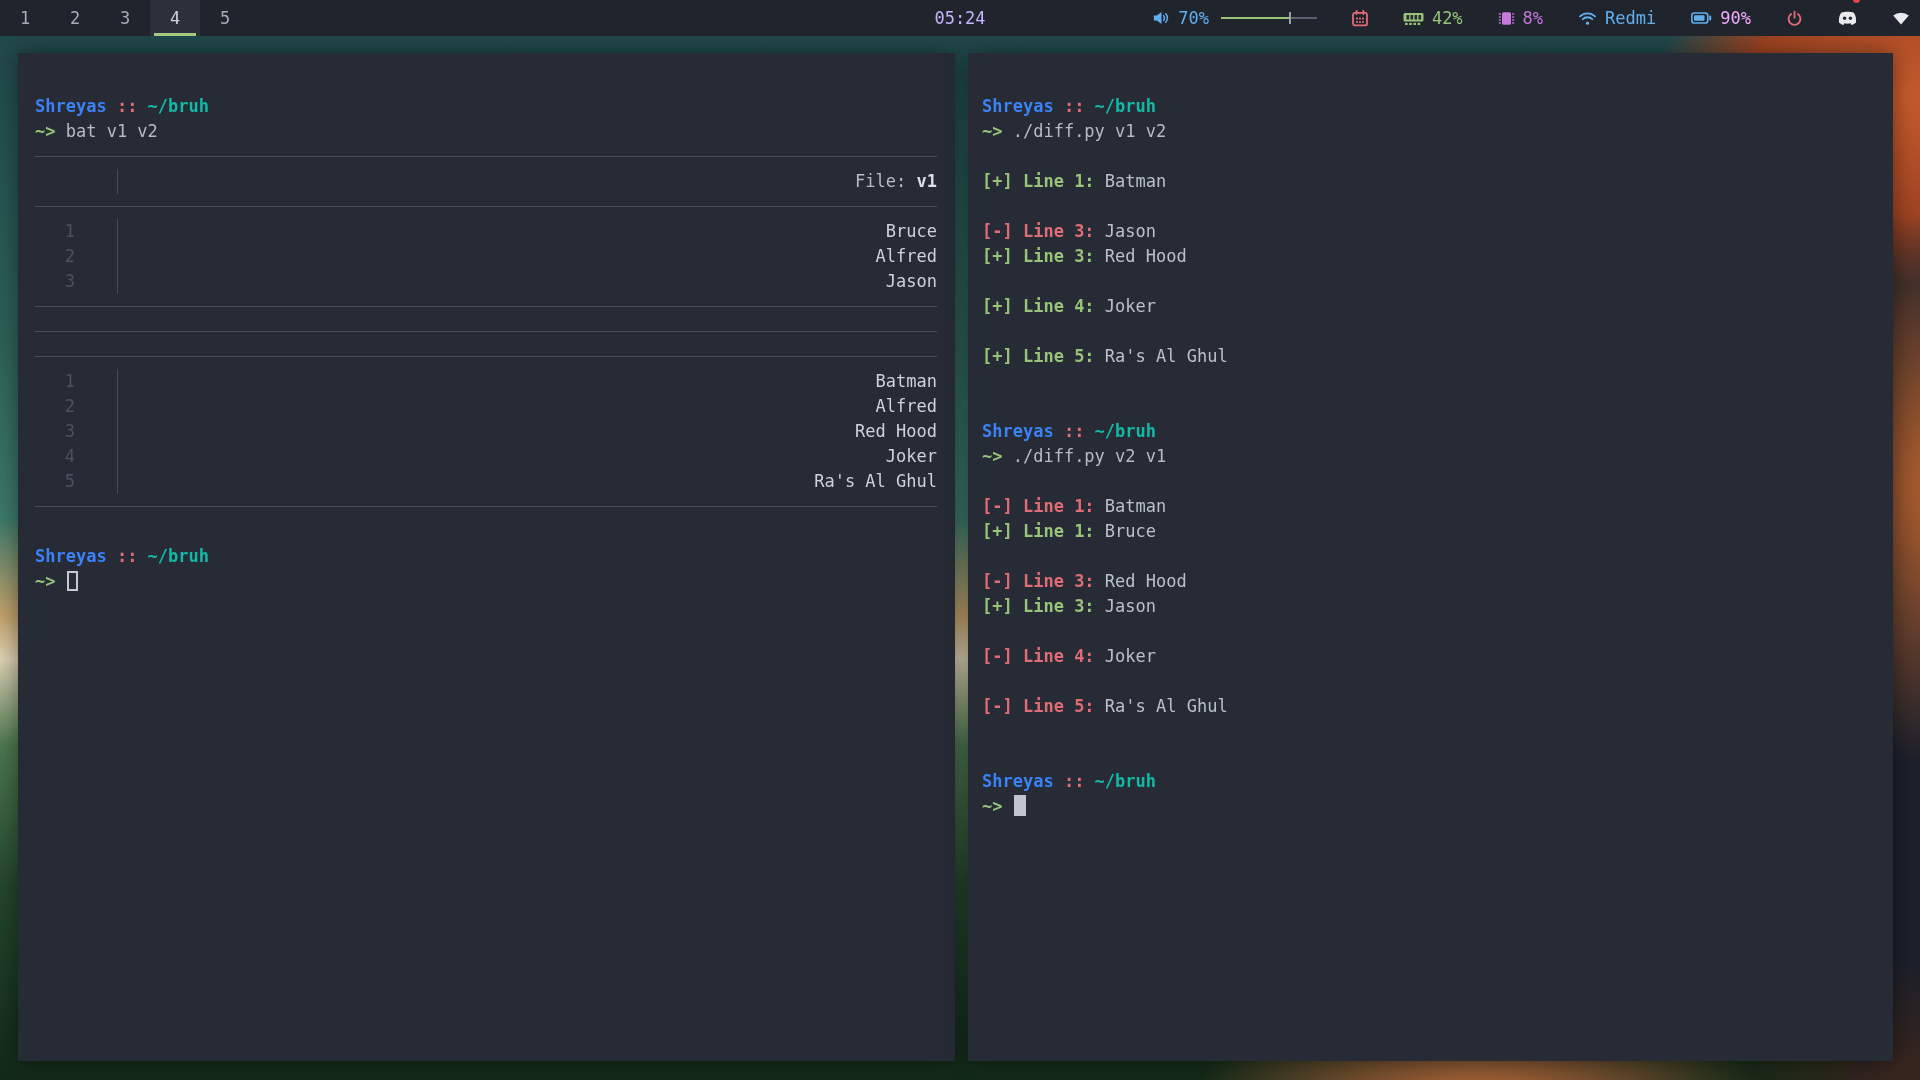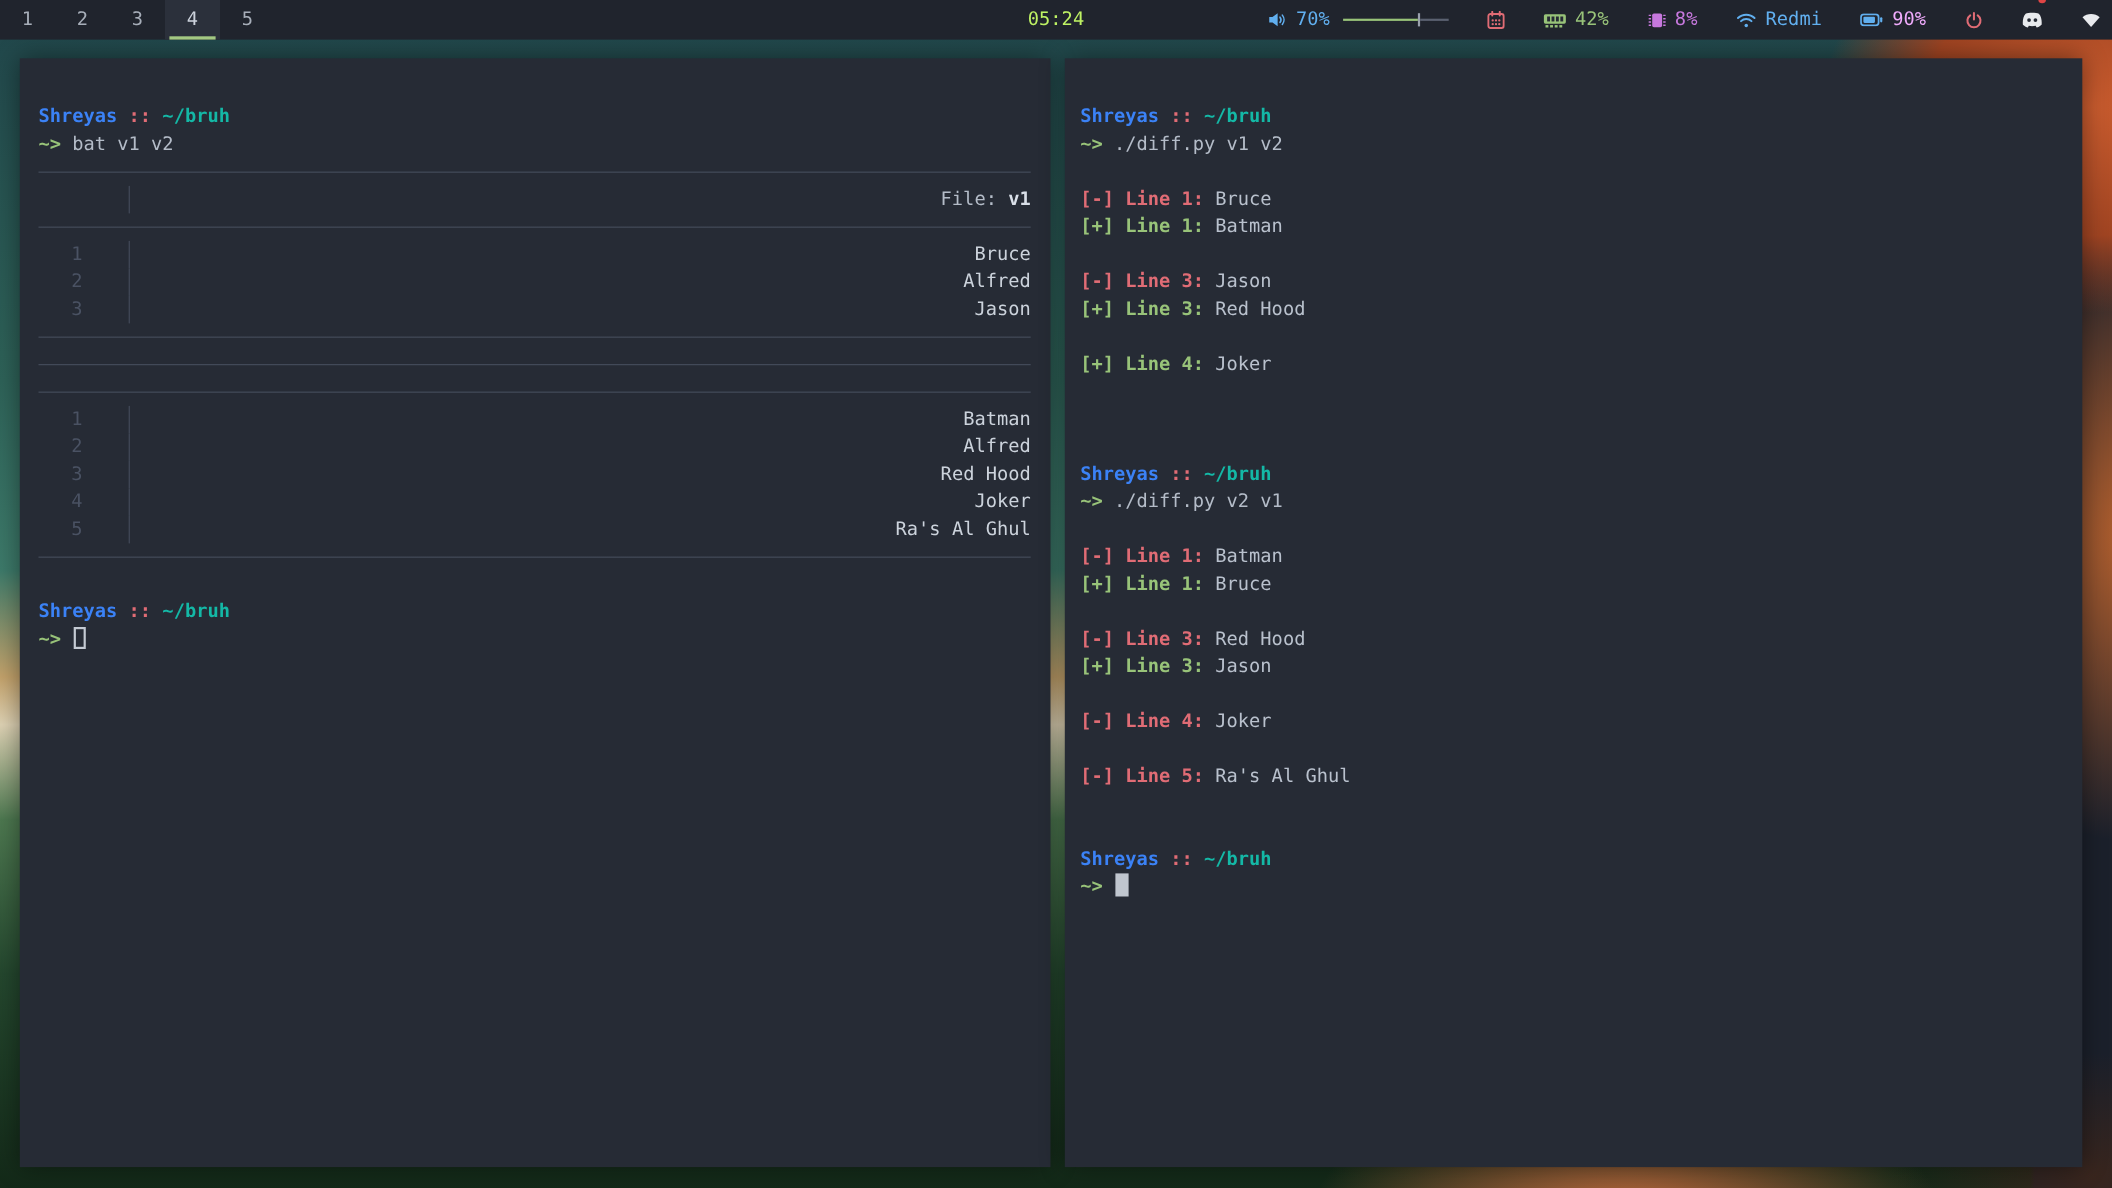--- a/index.html
+++ b/index.html
@@ -30,21 +30,21 @@
     width:50px; height:100%; display:flex; align-items:center; justify-content:center;
     color:#a7aeb9; cursor:default; position:relative;
   }
   .ws.active { background:#2b303b; color:#ccd2dc; }
   .ws.active::after {
     content:""; position:absolute; left:4px; right:4px; bottom:0; height:3px;
     background:#a3c882;
   }
   .clock {
     position:absolute; left:50%; top:0; transform:translateX(-50%);
-    height:36px; display:flex; align-items:center; color:#bef264;
+    height:36px; display:flex; align-items:center; color:#c4b5fd;
   }
   .bar-right {
     position:absolute; right:10px; top:0; height:36px;
     display:flex; align-items:center; gap:35px;
   }
   .module { display:flex; align-items:center; gap:8px; height:100%; }
   .blue { color:#61afef; } .green{ color:#98c379; } .purple{ color:#c678dd; }
   .graytext { color:#f0abfc;text-align:right; }
   .slider { display:flex; align-items:center; margin-left:4px; }
   .slider .fill { width:68px; height:2px; background:#98c379; }
@@ -281,28 +281,28 @@
 
   <div class="blank"></div>
   <div class="line"><span class="p-user">Shreyas</span><span class="p-sep"> :: </span><span class="p-path">~/bruh</span></div>
   <div class="line"><span class="p-sym">~&gt; </span><span class="cursor-hollow"></span></div>
 </div>
 
 <div class="window right-term">
   <div class="line"><span class="p-user">Shreyas</span><span class="p-sep"> :: </span><span class="p-path">~/bruh</span></div>
   <div class="line"><span class="p-sym">~&gt; </span><span class="cmd">./diff.py v1 v2</span></div>
   <div class="blank"></div>
-  <div class="line"><span class="del">[-] </span><span class="del">Line 1: </span><span class="val">Bruce</span></div>
   <div class="line"><span class="add">[+] </span><span class="add">Line 1: </span><span class="val">Batman</span></div>
   <div class="blank"></div>
   <div class="line"><span class="del">[-] </span><span class="del">Line 3: </span><span class="val">Jason</span></div>
   <div class="line"><span class="add">[+] </span><span class="add">Line 3: </span><span class="val">Red Hood</span></div>
   <div class="blank"></div>
   <div class="line"><span class="add">[+] </span><span class="add">Line 4: </span><span class="val">Joker</span></div>
   <div class="blank"></div>
+  <div class="line"><span class="add">[+] </span><span class="add">Line 5: </span><span class="val">Ra's Al Ghul</span></div>
   <div class="blank"></div>
   <div class="blank"></div>
   <div class="line"><span class="p-user">Shreyas</span><span class="p-sep"> :: </span><span class="p-path">~/bruh</span></div>
   <div class="line"><span class="p-sym">~&gt; </span><span class="cmd">./diff.py v2 v1</span></div>
   <div class="blank"></div>
   <div class="line"><span class="del">[-] </span><span class="del">Line 1: </span><span class="val">Batman</span></div>
   <div class="line"><span class="add">[+] </span><span class="add">Line 1: </span><span class="val">Bruce</span></div>
   <div class="blank"></div>
   <div class="line"><span class="del">[-] </span><span class="del">Line 3: </span><span class="val">Red Hood</span></div>
   <div class="line"><span class="add">[+] </span><span class="add">Line 3: </span><span class="val">Jason</span></div>

